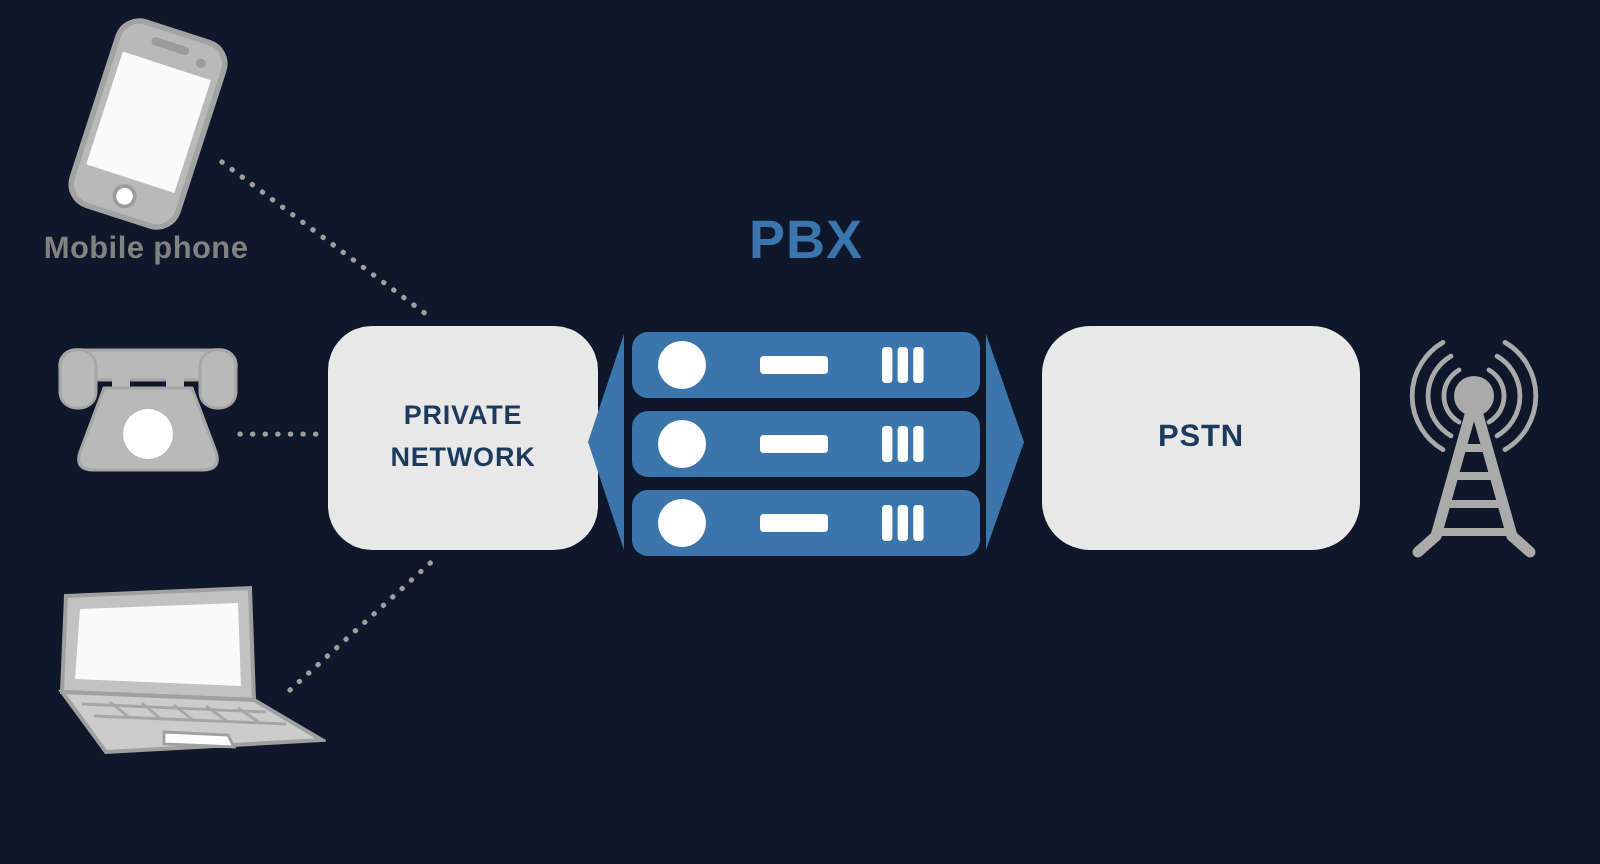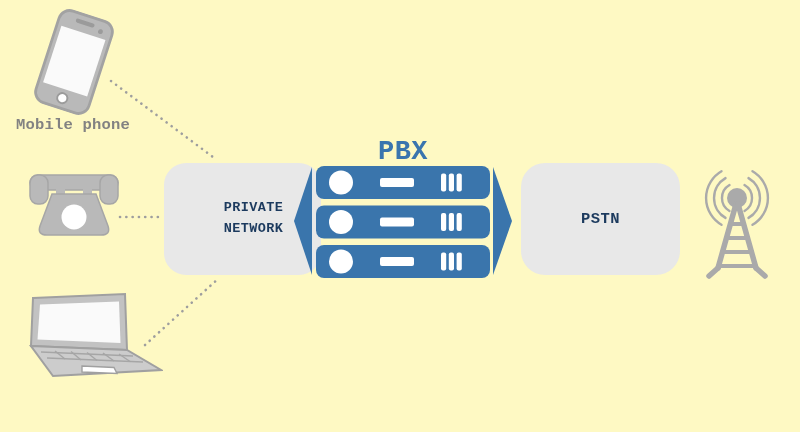--- a/index.html
+++ b/index.html
@@ -1,39 +1,39 @@
 <!DOCTYPE html>
 <html><head>
 <meta charset="utf-8">
 <style>
   html,body{margin:0;padding:0;background:#fff;}
   .stage{
-    position:relative;width:800px;height:432px;background:#fef9c3;
-    font-family:Liberation Mono, monospace;overflow:hidden;
+    position:relative;width:800px;height:432px;background:#0f172a;
+    font-family:Liberation Sans, sans-serif;overflow:hidden;
   }
   .abs{position:absolute;}
   svg{display:block;}
   .device-label{
     position:absolute;text-align:center;font-weight:bold;
     font-size:15.5px;color:#828282;letter-spacing:.2px;
   }
   .node-box{
     position:absolute;background:#e8e8e8;display:flex;
     align-items:center;justify-content:center;text-align:center;
   }
   .node-box .node-label{
     font-weight:bold;color:#1c3a5e;letter-spacing:.4px;line-height:1.55;
   }
-  #private-network-box{left:164px;top:163px;width:135px;height:112px;border-radius:22px;padding-left:22px;}
+  #private-network-box{left:164px;top:163px;width:135px;height:112px;border-radius:22px;}
   #private-network-box .node-label{font-size:13.5px;width:96px;}
   #pstn-box{left:521px;top:163px;width:159px;height:112px;border-radius:24px;}
   #pstn-box .node-label{font-size:15.5px;}
   .pbx-title{
     position:absolute;left:316px;top:105px;width:174px;text-align:center;
-    font-size:27px;font-weight:bold;color:#3a75ae;letter-spacing:.5px;margin-top:32px;
+    font-size:27px;font-weight:bold;color:#3a75ae;letter-spacing:.5px;
   }
   .connectors{position:absolute;left:0;top:0;pointer-events:none;}
 </style>
 </head>
 <body>
 
 <div class="stage">
 
   <svg class="connectors" width="800" height="432" viewBox="0 0 800 432">
     <line x1="111" y1="81" x2="217" y2="160" stroke="#9e9e9e" stroke-width="2.6" stroke-linecap="round" stroke-dasharray="0.1 6.2"></line>

